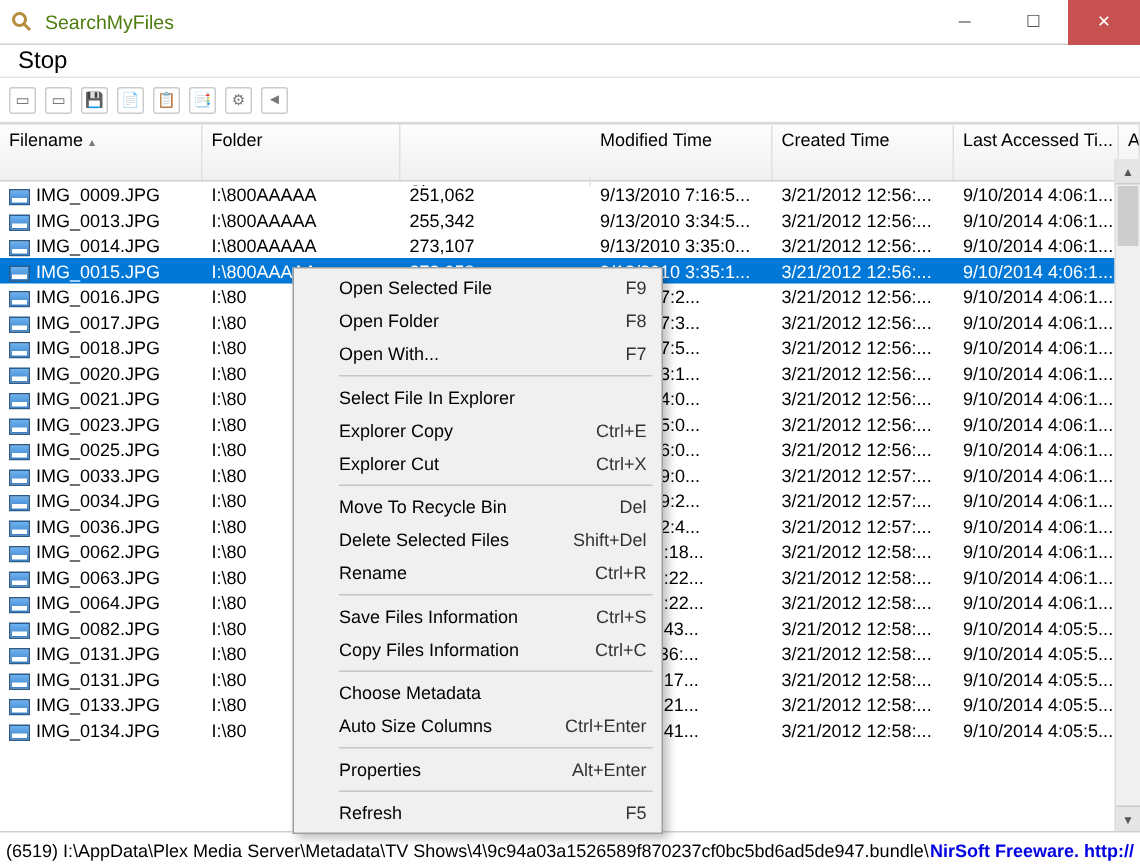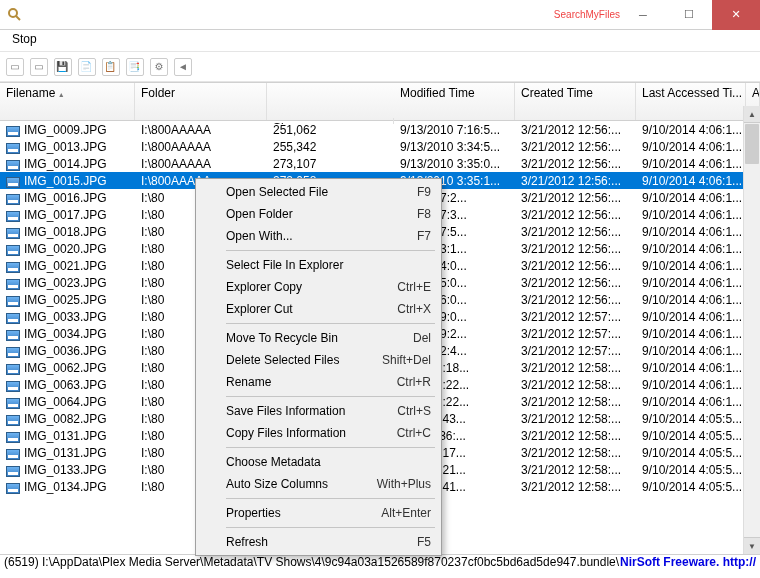--- a/index.html
+++ b/index.html
@@ -1,26 +1,26 @@
 <!DOCTYPE html>
 <html><head>
 <meta charset="utf-8">
 <style>
 * { margin: 0; padding: 0; box-sizing: border-box; font-family: "Segoe UI", Tahoma, sans-serif; }
 body { background: #fff; width: 760px; height: 578px; overflow: hidden; position: relative; }
 
 .titlebar { height: 30px; background: #fff; display: flex; align-items: center; border-bottom: 1px solid #d0d0d0; }
 .titlebar-icon { width: 30px; display: flex; align-items: center; justify-content: center; }
-.titlebar-title { flex: 1; text-align: right; font-size: 10px; color: #ef4444; }
+.titlebar-title { flex: 1; text-align: left; font-size: 13px; color: #4d7c0f; }
 .window-controls { display: flex; }
 .win-btn { width: 46px; height: 30px; display: flex; align-items: center; justify-content: center; font-size: 11px; }
 .win-btn.close { background: #c75050; color: #fff; width: 48px; }
 .win-btn.min, .win-btn.max { color: #555; }
 
-.menubar { height: 22px; padding: 2px 6px; font-size: 12px; border-bottom: 1px solid #e5e5e5; }
+.menubar { height: 22px; padding: 2px 6px; font-size: 16px; border-bottom: 1px solid #e5e5e5; }
 .menubar span { padding: 2px 6px; }
 
 .toolbar { height: 30px; padding: 4px 6px; display: flex; align-items: center; gap: 6px; border-bottom: 1px solid #e5e5e5; }
 .tool-icon { width: 18px; height: 18px; display: flex; align-items: center; justify-content: center; color: #777; border: 1px solid #ccc; border-radius: 2px; font-size: 10px; }
 
 .table-area { height: 472px; overflow: hidden; position: relative; border-top: 1px solid #d0d0d0; }
 
 .table-header { display: flex; height: 38px; background: linear-gradient(#fdfdfd, #f0f0f0); border-bottom: 1px solid #d0d0d0; font-size: 12px; }
 .th { padding: 3px 6px; border-right: 1px solid #e0e0e0; white-space: nowrap; overflow: hidden; color: #000; }
 .th.filename { width: 135px; }
@@ -44,21 +44,21 @@
 
 .file-icon { width: 14px; height: 11px; background: linear-gradient(#6db3f2, #3a7fc5); border: 1px solid #2c5d8a; flex-shrink: 0; position: relative; }
 .file-icon::after { content: ''; position: absolute; bottom: 1px; left: 1px; right: 1px; height: 3px; background: #fff; }
 
 .scrollbar-v { position: absolute; right: 0; top: 23px; bottom: 0; width: 17px; background: #f0f0f0; border-left: 1px solid #ddd; }
 .scroll-btn { height: 17px; background: #e5e5e5; display: flex; align-items: center; justify-content: center; font-size: 8px; color: #555; }
 .scroll-btn.up { border-bottom: 1px solid #ccc; }
 .scroll-btn.down { position: absolute; bottom: 0; width: 100%; border-top: 1px solid #ccc; }
 .scroll-thumb { position: absolute; top: 18px; left: 1px; right: 1px; height: 40px; background: #cdcdcd; border-radius: 1px; }
 
-.statusbar { height: 24px; border-top: 1px solid #d0d0d0; display: flex; align-items: flex-start; font-size: 12px; padding: 0 4px; }
+.statusbar { height: 24px; border-top: 1px solid #d0d0d0; display: flex; align-items: center; font-size: 12px; padding: 0 4px; }
 .status-left { flex: 1; white-space: nowrap; overflow: hidden; color: #000; }
 .status-right { color: #0000e0; font-weight: bold; white-space: nowrap; }
 
 .context-menu { position: absolute; left: 195px; top: 178px; width: 247px; background: #f0f0f0; border: 1px solid #a0a0a0; box-shadow: 3px 3px 6px rgba(0,0,0,0.25); font-size: 12px; z-index: 100; padding: 2px; }
 .ctx-item { display: flex; padding: 4px 8px 4px 28px; }
 .ctx-label { flex: 1; }
 .ctx-shortcut { color: #333; }
 .ctx-sep { height: 1px; background: #c5c5c5; margin: 3px 4px 3px 28px; }
 
 .watermark { position: absolute; left: 280px; top: 270px; font-size: 28px; color: rgba(150,180,150,0.3); font-weight: bold; pointer-events: none; z-index: 1; font-style: italic; }
@@ -412,21 +412,21 @@
       <span class="ctx-label">Copy Files Information</span>
       <span class="ctx-shortcut">Ctrl+C</span>
     </div>
     <div class="ctx-sep"></div>
     <div class="ctx-item">
       <span class="ctx-label">Choose Metadata</span>
       <span class="ctx-shortcut"></span>
     </div>
     <div class="ctx-item">
       <span class="ctx-label">Auto Size Columns</span>
-      <span class="ctx-shortcut">With+Plus</span>
+      <span class="ctx-shortcut">Ctrl+Enter</span>
     </div>
     <div class="ctx-sep"></div>
     <div class="ctx-item">
       <span class="ctx-label">Properties</span>
       <span class="ctx-shortcut">Alt+Enter</span>
     </div>
     <div class="ctx-sep"></div>
     <div class="ctx-item">
       <span class="ctx-label">Refresh</span>
       <span class="ctx-shortcut">F5</span>

